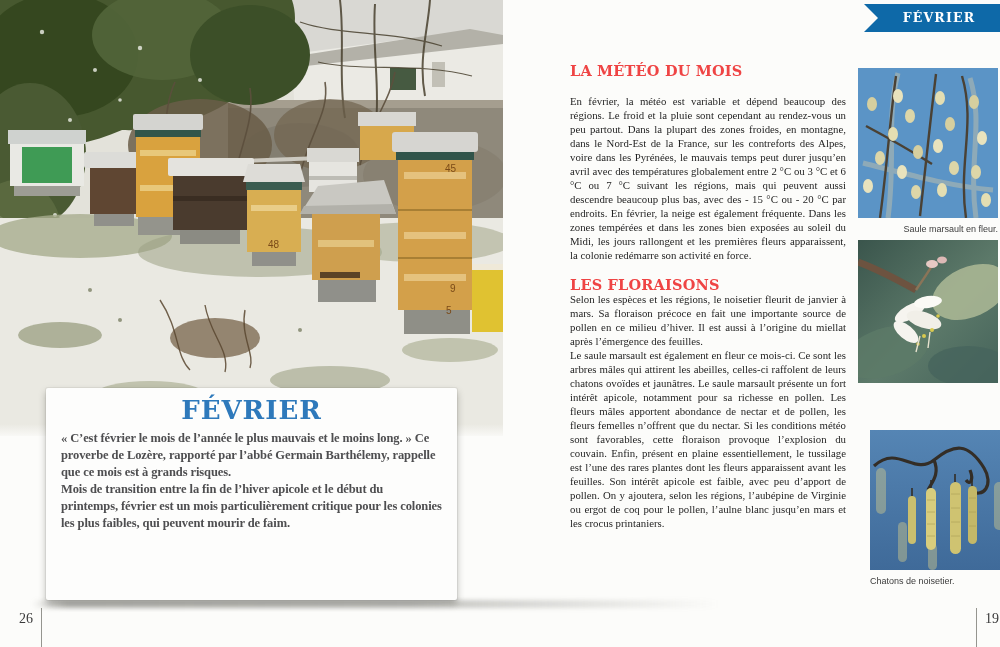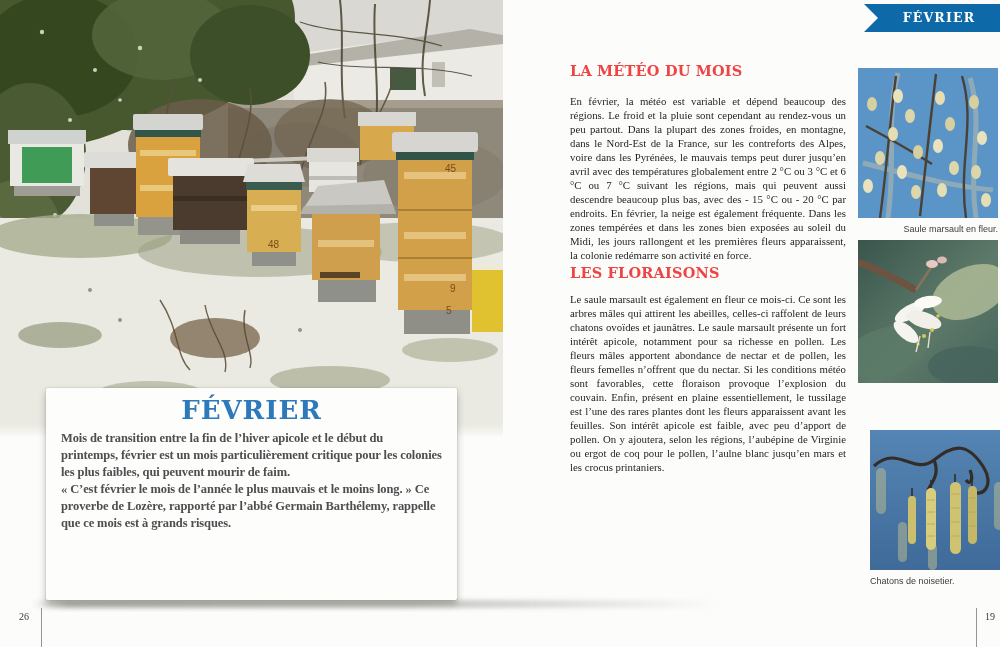--- a/index.html
+++ b/index.html
@@ -28,21 +28,21 @@
     margin:0;font-family:"Liberation Serif",serif;font-weight:bold;
     font-size:12.5px;line-height:17px;letter-spacing:-.1px;color:#4e4e50;
   }
   
   .section-heading{
     position:absolute;left:570px;margin:0;
     font-family:"DejaVu Serif",serif;font-weight:bold;
     font-size:14.5px;letter-spacing:.2px;color:#ef4444;white-space:nowrap;
   }
   .h-meteo{top:62px;}
-  .h-flor{top:264px;}
+  .h-flor{top:276px;}
   .body-block{position:absolute;left:570px;width:276px;}
   .b-meteo{top:94px;}
   .b-flor{top:292px;}
   .body-block p{
     margin:0;font-size:10.8px;line-height:14px;text-align:justify;
     color:#1f1f1f;font-family:"Liberation Serif",serif;
   }
   
   .figure{position:absolute;left:858px;width:140px;}
   .fig-1{top:68px;text-align:right;} .fig-2{top:240px;} .fig-3{top:418px;}
@@ -61,21 +61,21 @@
     content:"";position:absolute;left:0;top:0;width:0;height:0;
     border-top:14px solid transparent;border-bottom:14px solid transparent;
     border-left:14px solid #fcfcfa;
   }
   .banner-label{
     display:block;text-align:center;padding-left:14px;
     color:#ffffff;font-family:"DejaVu Serif",serif;font-weight:bold;
     font-size:12.5px;letter-spacing:1.2px;line-height:28px;
   }
   
-  .page-number{position:absolute;top:611px;font-size:10px;color:#3a3a3a;}
+  .page-number{position:absolute;top:611px;font-size:14px;color:#3a3a3a;}
   .pn-left{left:19px;} .pn-right{left:985px;}
   .footer-rule{position:absolute;top:608px;width:1px;height:39px;background:#95958f;}
   .rule-left{left:41px;} .rule-right{left:976px;}
   .scan-shadow{
     position:absolute;left:32px;top:600px;width:688px;height:8px;z-index:2;
     background:linear-gradient(to right,rgba(110,110,104,0),rgba(110,110,104,.45) 5%,
       rgba(110,110,104,.40) 55%,rgba(110,110,104,0) 100%);
     filter:blur(2px);border-radius:4px;
   }
 </style>
@@ -236,31 +236,32 @@
     <g>
       <rect x="472" y="264" width="31" height="6" fill="#efe9d8"></rect>
       <rect x="472" y="270" width="31" height="62" fill="#e0c231"></rect>
     </g>
   </svg>
   <div class="photo-fade"></div>
 </div>
 
 <div class="note-box">
   <h1 class="note-title">FÉVRIER</h1>
+  <p>« C’est février le mois de l’année le plus mauvais et le moins long. » Ce proverbe de Lozère, rapporté par l’abbé Germain Barthélemy, rappelle que ce mois est à grands risques.</p>
   <p>Mois de transition entre la fin de l’hiver apicole et le début du printemps, février est un mois particulièrement critique pour les colonies les plus faibles, qui peuvent mourir de faim.</p>
-  <p>« C’est février le mois de l’année le plus mauvais et le moins long. » Ce proverbe de Lozère, rapporté par l’abbé Germain Barthélemy, rappelle que ce mois est à grands risques.</p>
 </div>
 
 <h2 class="section-heading h-meteo">LA MÉTÉO DU MOIS</h2>
 <div class="body-block b-meteo">
   <p>En février, la météo est variable et dépend beaucoup des régions. Le froid et la pluie sont cependant au rendez-vous un peu partout. Dans la plupart des zones froides, en montagne, dans le Nord-Est de la France, sur les contreforts des Alpes, voire dans les Pyrénées, le mauvais temps peut durer jusqu’en avril avec des températures globalement entre 2 °C ou 3 °C et 6 °C ou 7 °C suivant les régions, mais qui peuvent aussi descendre beaucoup plus bas, avec des - 15 °C ou - 20 °C par endroits. En février, la neige est également fréquente. Dans les zones tempérées et dans les zones bien exposées au soleil du Midi, les jours rallongent et les premières fleurs apparaissent, la colonie redémarre son activité en force.</p>
 </div>
 
 <h2 class="section-heading h-flor">LES FLORAISONS</h2>
 <div class="body-block b-flor">
+  <p>Selon les espèces et les régions, le noisetier fleurit de janvier à mars. Sa floraison précoce en fait une importante source de pollen en ce milieu d’hiver. Il est aussi à l’origine du miellat après l’émergence des feuilles.</p>
   <p>Le saule marsault est également en fleur ce mois-ci. Ce sont les arbres mâles qui attirent les abeilles, celles-ci raffolent de leurs chatons ovoïdes et jaunâtres. Le saule marsault présente un fort intérêt apicole, notamment pour sa richesse en pollen. Les fleurs mâles apportent abondance de nectar et de pollen, les fleurs femelles n’offrent que du nectar. Si les conditions météo sont favorables, cette floraison provoque l’explosion du couvain. Enfin, présent en plaine essentiellement, le tussilage est l’une des rares plantes dont les fleurs apparaissent avant les feuilles. Son intérêt apicole est faible, avec peu d’apport de pollen. On y ajoutera, selon les régions, l’aubépine de Virginie ou ergot de coq pour le pollen, l’aulne blanc jusqu’en mars et les crocus printaniers.</p>
 </div>
 
 <figure class="figure fig-1" style="margin:0">
   <svg viewBox="0 0 140 150" height="150">
     <rect width="140" height="150" fill="#5b94c6"></rect>
     <g stroke="#cdc6a8" stroke-width="5" opacity=".45" fill="none">
       <path d="M30,150 C38,90 28,50 40,5"></path>
       <path d="M118,150 C110,95 126,55 112,10"></path>
       <path d="M5,95 C45,105 90,118 135,122"></path>

